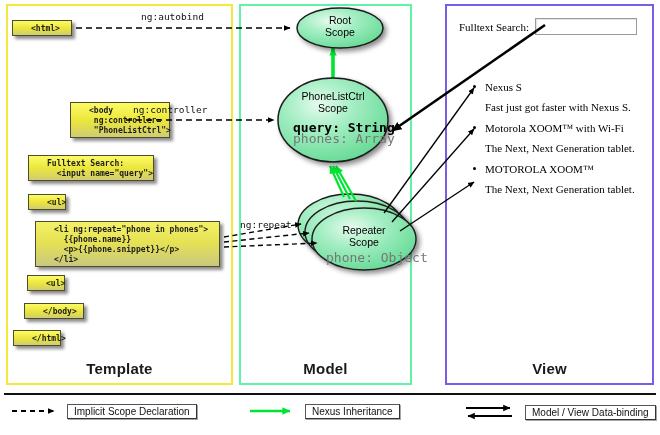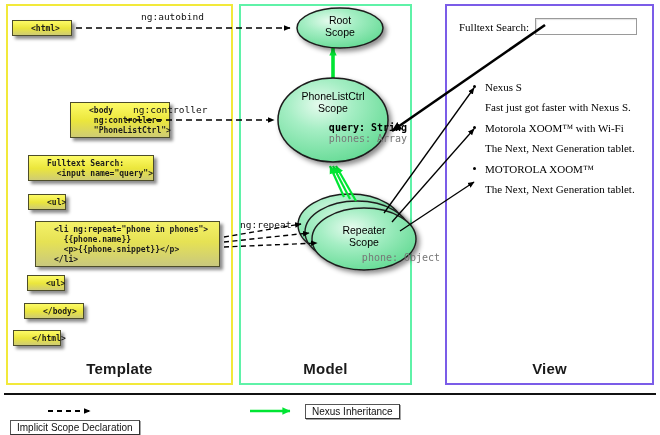--- a/index.html
+++ b/index.html
@@ -41,23 +41,23 @@
   
   svg.overlay{position:absolute;left:0;top:0;width:660px;height:435px;pointer-events:none;}
 
   
   .scope-label{
     position:absolute;text-align:center;color:#000;
     font-family:"Liberation Sans",sans-serif;
     font-size:10.5px;line-height:12px;
   }
   .scope-props{
-    position:absolute;text-align:center;
+    position:absolute;text-align:left;
     font-family:"DejaVu Sans Mono","Liberation Mono",monospace;
-    font-size:10px;line-height:11px;margin-left:20px;
+    font-size:13px;line-height:11px;
   }
   .prop-strong{color:#000;font-weight:bold;}
   .prop-dim{color:#777;}
 
   
   .edge-label{
     position:absolute;
     font-family:"DejaVu Sans Mono","Liberation Mono",monospace;
     font-size:9.5px;color:#111;font-weight:normal;white-space:nowrap;
   }
@@ -244,21 +244,21 @@
     <div class="prop-dim">phone: Object</div>
   </div>
 
   <div class="edge-label" style="left:141px;top:11px;">ng:autobind</div>
   <div class="edge-label" style="left:133px;top:104px;">ng:controller</div>
   <div class="edge-label" style="left:240px;top:219px;">ng:repeat</div>
 
   <div class="legend">
     <div class="legend-sep"></div>
 
-    <div class="legend-entry" style="left:10px;flex-direction:column;">
+    <div class="legend-entry" style="left:10px;">
       <svg class="legend-glyph" viewBox="0 0 52 18">
         <defs>
             <marker id="lgA" markerWidth="7" markerHeight="7" refX="6" refY="3.2" orient="auto" markerUnits="userSpaceOnUse">
           <path d="M0,0.4 L6.6,3.2 L0,6 z" fill="#000"></path>
             </marker>
           </defs>
         <path d="M2,9 L44,9" stroke="#000" stroke-width="1.8" fill="none" stroke-dasharray="5,4" marker-end="url(#lgA)"></path>
       </svg>
       <span class="legend-text">Implicit Scope Declaration</span>
     </div>
@@ -268,15 +268,27 @@
         <defs>
             <marker id="lgB" markerWidth="9" markerHeight="9" refX="7.6" refY="4" orient="auto" markerUnits="userSpaceOnUse">
           <path d="M0,0.3 L8,4 L0,7.7 z" fill="#00e533"></path>
             </marker>
           </defs>
         <path d="M2,9 L42,9" stroke="#00e533" stroke-width="2.6" fill="none" marker-end="url(#lgB)"></path>
       </svg>
       <span class="legend-text">Nexus Inheritance</span>
     </div>
 
+    <div class="legend-entry" style="left:464px;">
+      <svg class="legend-glyph wide" viewBox="0 0 56 20">
+        <defs>
+            <marker id="lgC" markerWidth="8" markerHeight="8" refX="6.8" refY="3.6" orient="auto" markerUnits="userSpaceOnUse">
+          <path d="M0,0.4 L7.2,3.6 L0,6.8 z" fill="#000"></path>
+            </marker>
+          </defs>
+        <path d="M2,6 L46,6" stroke="#000" stroke-width="2" fill="none" marker-end="url(#lgC)"></path>
+        <path d="M48,14 L4,14" stroke="#000" stroke-width="2" fill="none" marker-end="url(#lgC)"></path>
+      </svg>
+      <span class="legend-text">Model / View Data-binding</span>
+    </div>
   </div>
 
 </div>
 
 </body></html>

